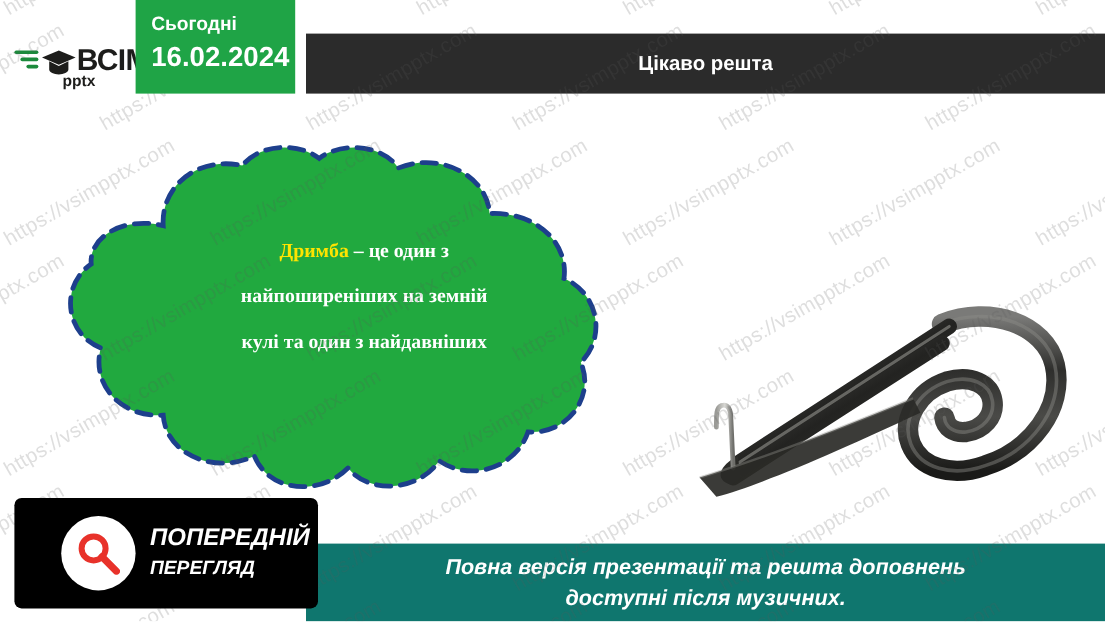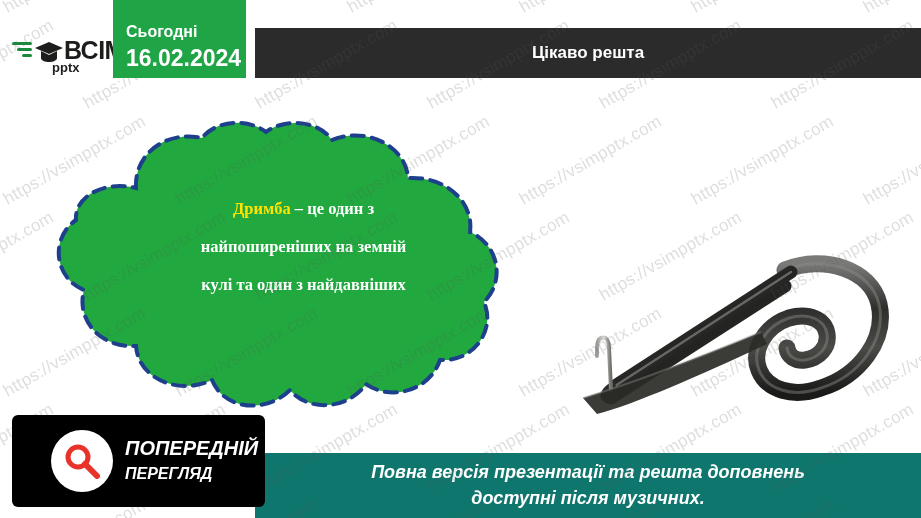--- a/index.html
+++ b/index.html
@@ -126,21 +126,21 @@
   
   .date-badge {
     position: absolute;
     left: 113px;
     top: 0px;
     width: 133px;
     height: 78px;
     background: #1fa446;
     z-index: 6;
     color: #ffffff;
-    padding: 21px 0 0 13px;
+    padding: 10px 0 0 13px;
     box-sizing: border-box;
   }
   .date-badge .lbl {
     font-size: 16px;
     font-weight: bold;
     line-height: 22px;
   }
   .date-badge .val {
     font-size: 23px;
     font-weight: bold;

